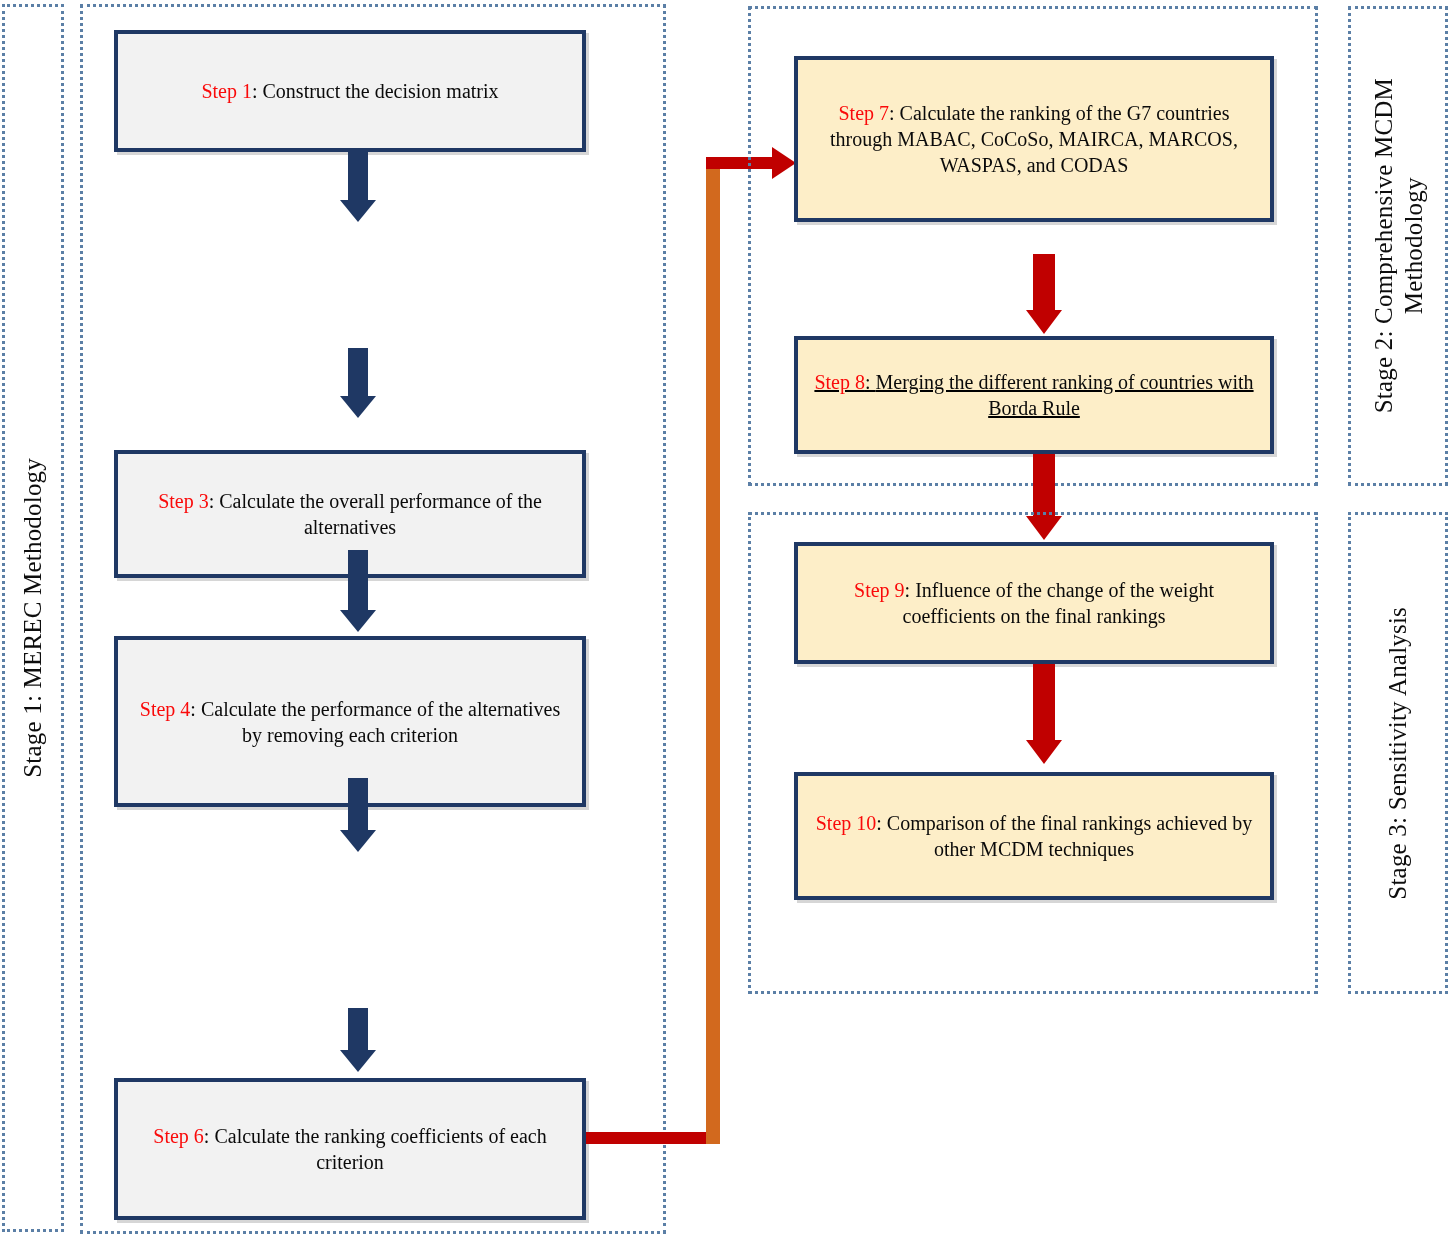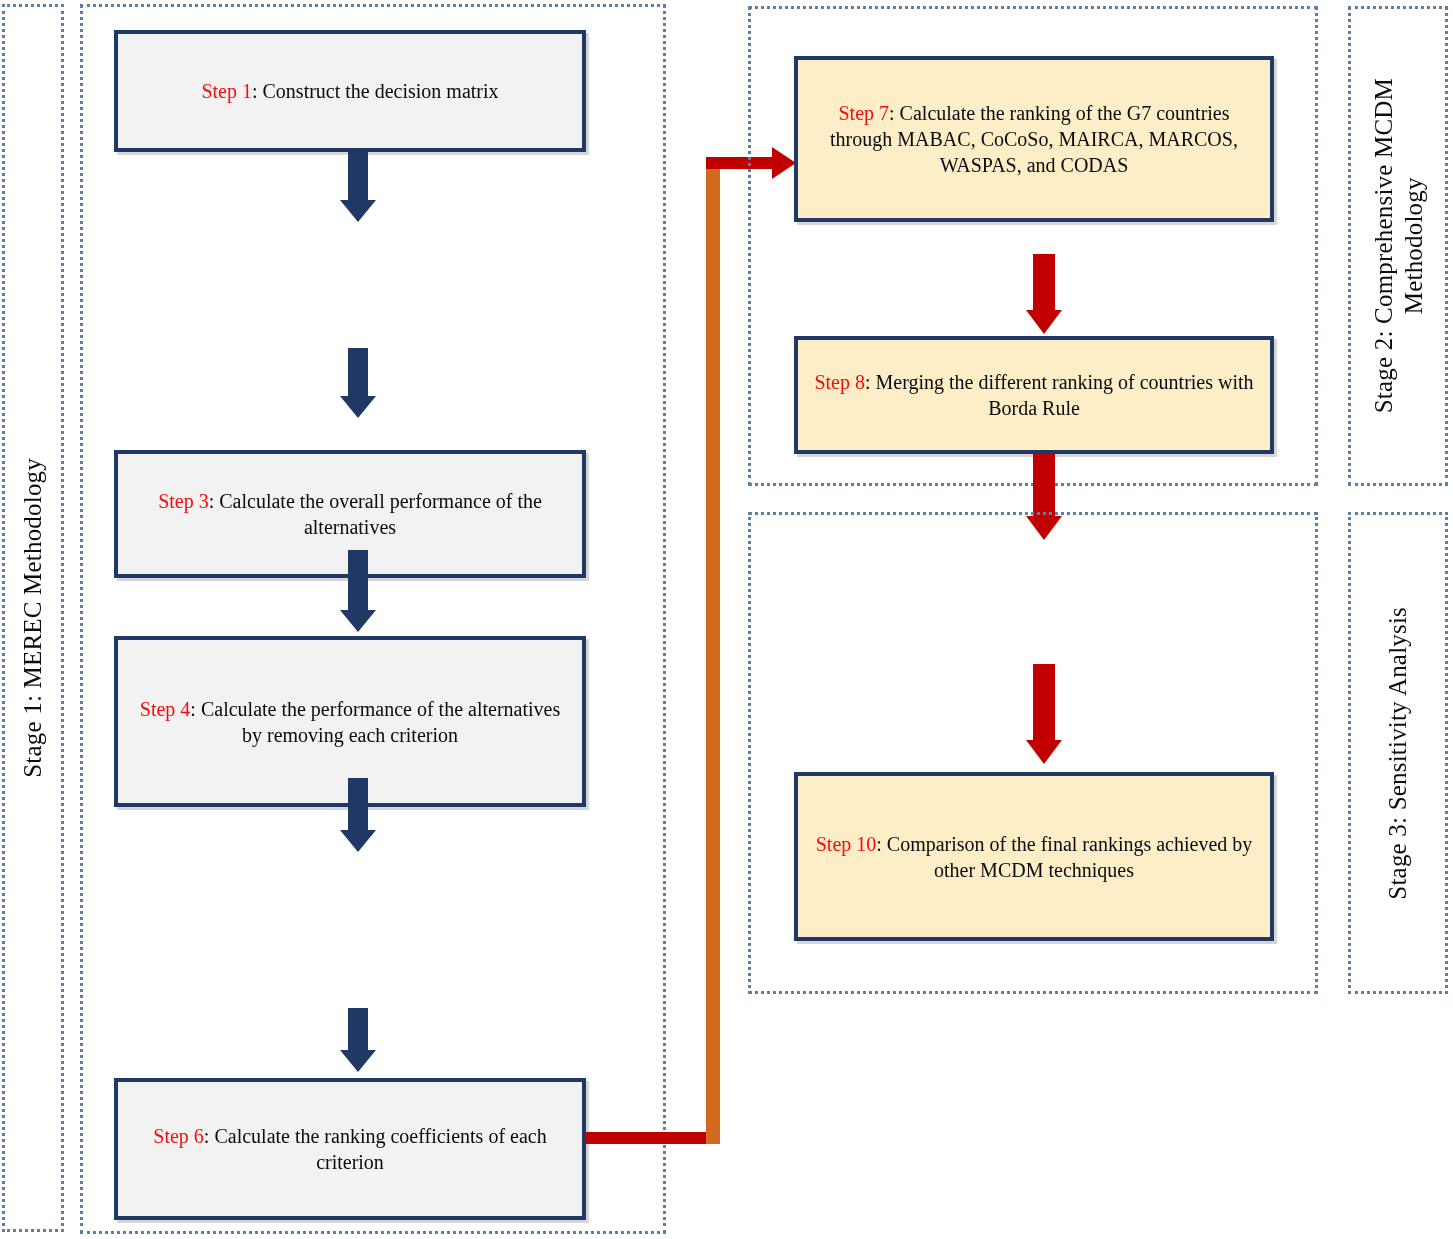--- a/index.html
+++ b/index.html
@@ -183,40 +183,45 @@
   <div class="node cream" style="left:794px; top:56px; width:480px; height:166px;">
     <div class="txt">
       <span class="step">Step 7</span><span>: </span><span>Calculate the ranking of the G7 countries through MABAC, CoCoSo, MAIRCA, MARCOS, WASPAS, and CODAS</span>
     </div>
   </div>
   <div class="arrow-v" style="left:1044px; top:254px;">
     <div class="shaft" style="width:22px; height:56px; background:#c00000;"></div>
     <div class="head" style="top:56px; border-top:24px solid #c00000;"></div>
   </div>
 
-  <div class="node cream" style="left:794px; top:336px; width:480px; height:118px;">
+  <div class="node cream" style="left:794px; top:336px; width:480px; height:118px;text-decoration:underline;">
     <div class="txt">
       <span class="step">Step 8</span><span>: </span><span>Merging the different ranking of countries with Borda Rule</span>
     </div>
   </div>
   <div class="arrow-v" style="left:1044px; top:454px;">
     <div class="shaft" style="width:22px; height:62px; background:#c00000;"></div>
     <div class="head" style="top:62px; border-top:24px solid #c00000;"></div>
   </div>
 
   <div class="dotted" style="left:748px; top:512px; width:570px; height:482px;"></div>
   <div class="dotted" style="left:1348px; top:512px; width:100px; height:482px;"></div>
   <div class="stage-label" style="left:1348px; top:512px; width:100px; height:482px;">
     <span class="vtext">Stage 3: Sensitivity Analysis</span>
   </div>
 
+  <div class="node cream" style="left:794px; top:542px; width:480px; height:122px;">
+    <div class="txt">
+      <span class="step">Step 9</span><span>: </span><span>Influence of the change of the weight coefficients on the final rankings</span>
+    </div>
+  </div>
   <div class="arrow-v" style="left:1044px; top:664px;">
     <div class="shaft" style="width:22px; height:76px; background:#c00000;"></div>
     <div class="head" style="top:76px; border-top:24px solid #c00000;"></div>
   </div>
 
-  <div class="node cream" style="left:794px; top:772px; width:480px; height:169px;justify-content:center;">
+  <div class="node cream" style="left:794px; top:772px; width:480px; height:128px;justify-content:center;">
     <div class="txt">
       <span class="step">Step 10</span><span>: </span><span>Comparison of the final rankings achieved by other MCDM techniques</span>
     </div>
   </div>
 
 </div>
 
 </body></html>

